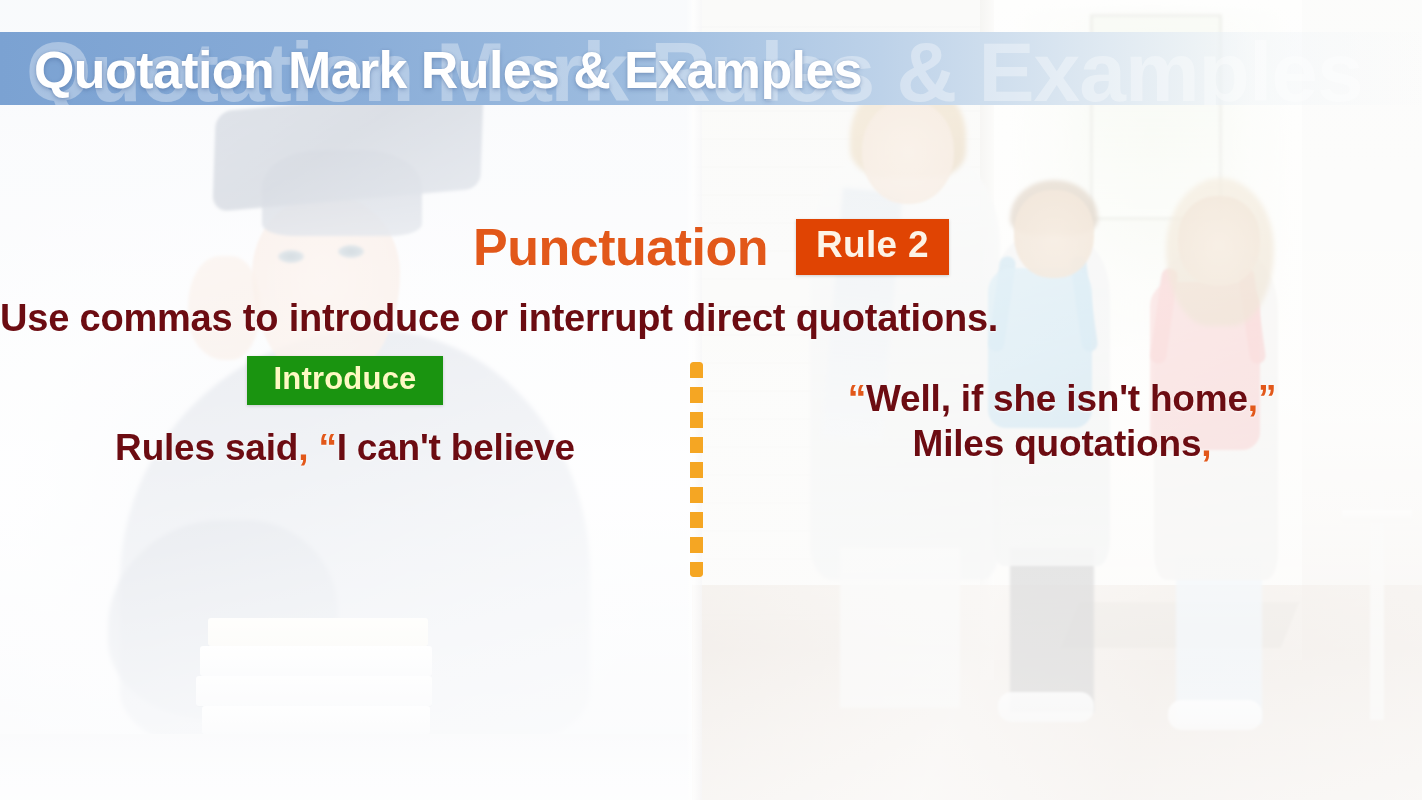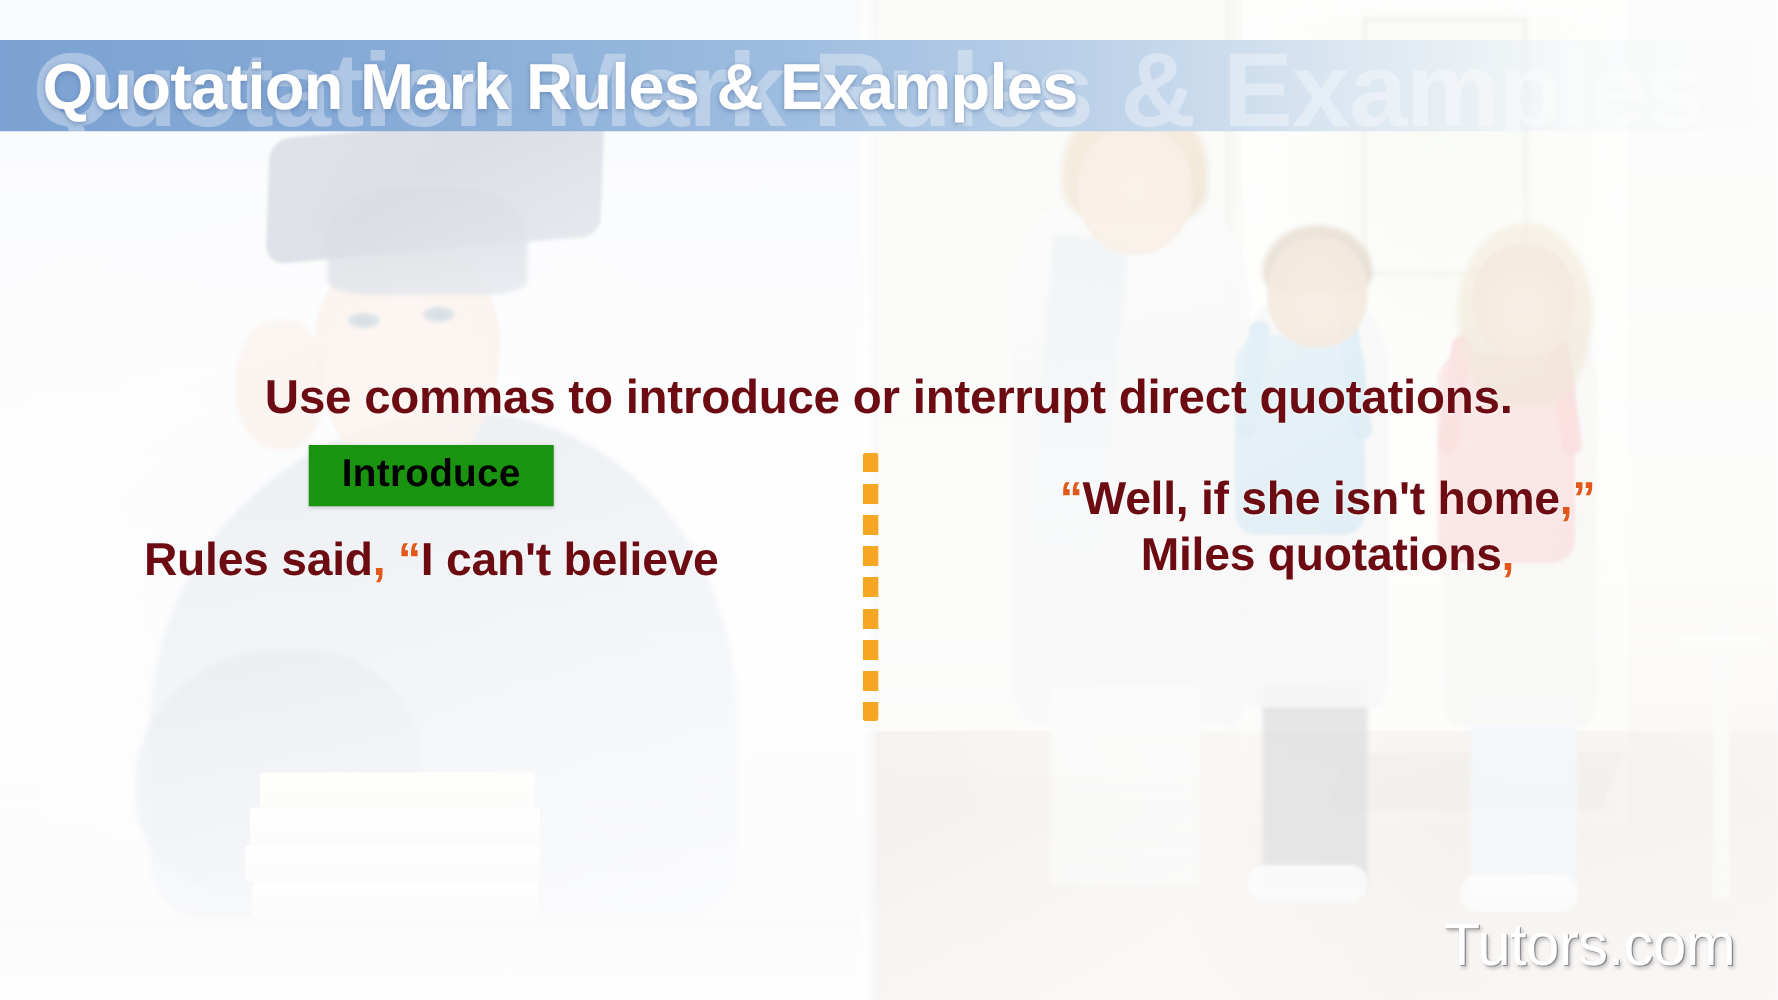--- a/index.html
+++ b/index.html
@@ -450,21 +450,21 @@
     font-weight: 700;
     padding: 5px 20px 9px 20px;
     letter-spacing: 0.3px;
     box-shadow: 0 1px 3px rgba(0,0,0,0.18);
   }
 
   .rule-text {
     position: absolute;
     left: 0; right: 0;
     top: 205px;
-    text-align: center;
+    text-align: left;
     font-size: 38px;
     font-weight: 700;
     color: #6c0c12;
     letter-spacing: -0.2px;
     text-shadow: 0 1px 2px rgba(255,255,255,0.9);
   }
 
   
   .divider {
     position: absolute;
@@ -487,21 +487,21 @@
     top: 264px;
   }
   .col-left  { left: 0;   width: 690px; }
   .col-right { left: 702px; width: 720px; }
 
   .tag {
     display: block;
     margin: 0 auto;
     width: fit-content;
     background: #1a9410;
-    color: #000000;
+    color: #fef9c3;
     font-size: 31px;
     font-weight: 700;
     padding: 5px 26px 8px 26px;
     letter-spacing: 0.2px;
     box-shadow: 0 1px 3px rgba(0,0,0,0.16);
   }
 
   .example {
     margin-top: 20px;
     text-align: center;
@@ -604,20 +604,24 @@
     <div class="photo-seam"></div>
   </div>
 
   <div class="header">
     <div class="header-ghost">Quotation Mark Rules &amp; Examples</div>
     <div class="header-title">Quotation Mark Rules &amp; Examples</div>
   </div>
 
   <div class="content">
 
+    <div class="punct-row">
+      <span class="punct-word">Punctuation</span>
+      <span class="rule-badge">Rule 2</span>
+    </div>
 
     <div class="rule-text">Use commas to introduce or interrupt direct quotations.</div>
 
     <div class="divider"></div>
 
     <div class="col col-left">
       <span class="tag">Introduce</span>
       <div class="example">
         <span class="line"><span>Rules said</span><span class="q">,</span>&nbsp;<span class="q">“</span><span>I can't believe</span></span>
       </div>
@@ -625,15 +629,14 @@
 
     <div class="col col-right">
       <div class="example">
         <span class="line"><span class="q">“</span><span>Well, if she isn't home</span><span class="q">,</span><span class="q">”</span></span>
         <span class="line"><span>Miles quotations</span><span class="q">,</span></span>
       </div>
     </div>
 
   </div>
 
-  <div class="logo">Tutors.com</div>
 
 </div>
 
 </body></html>

